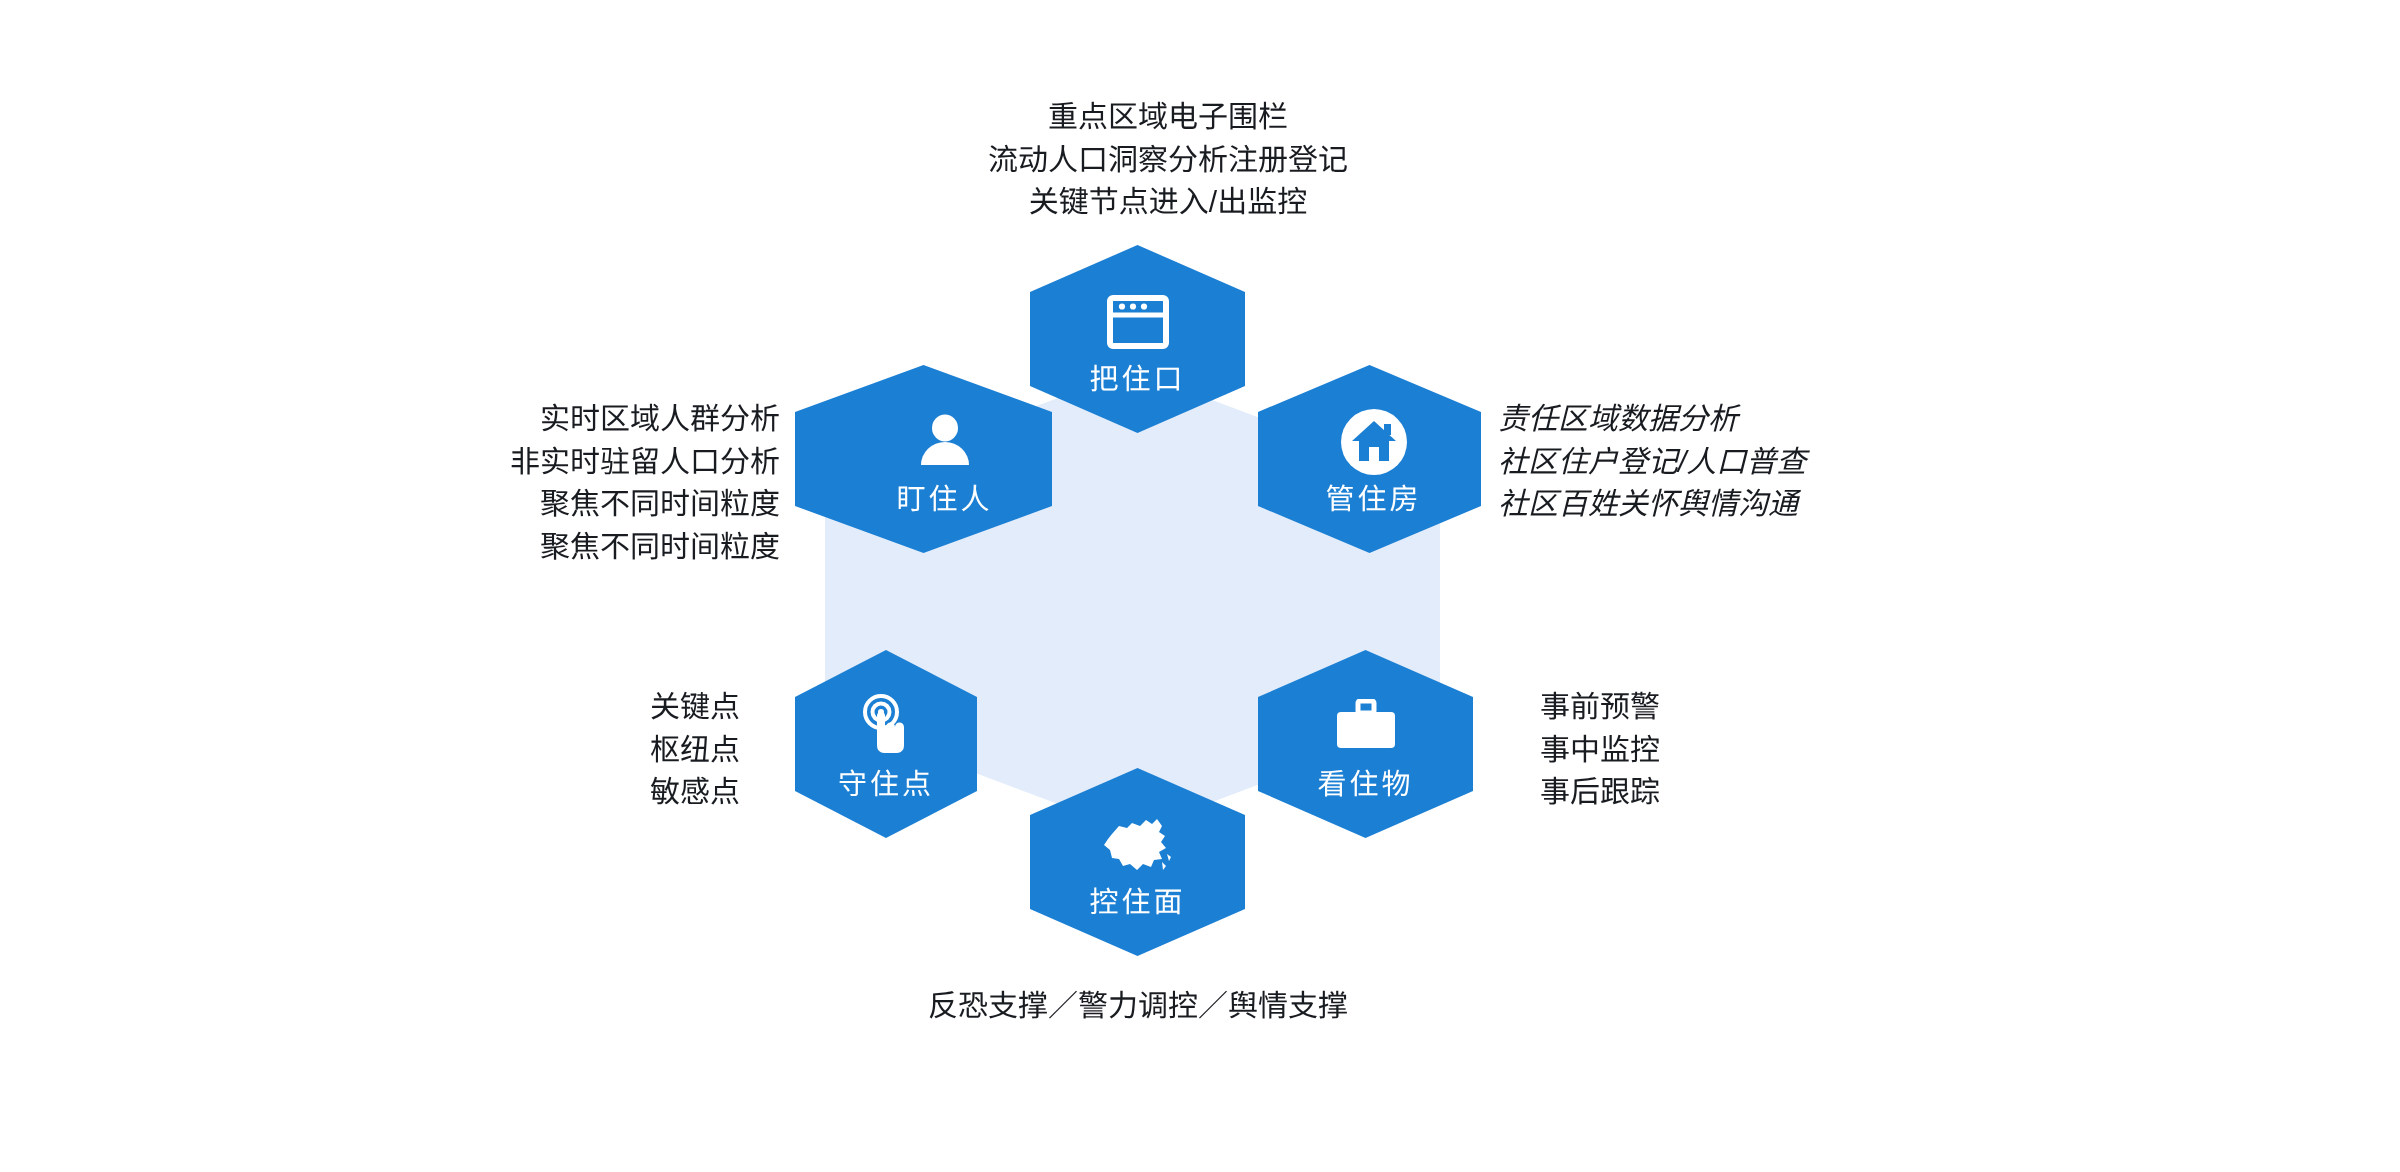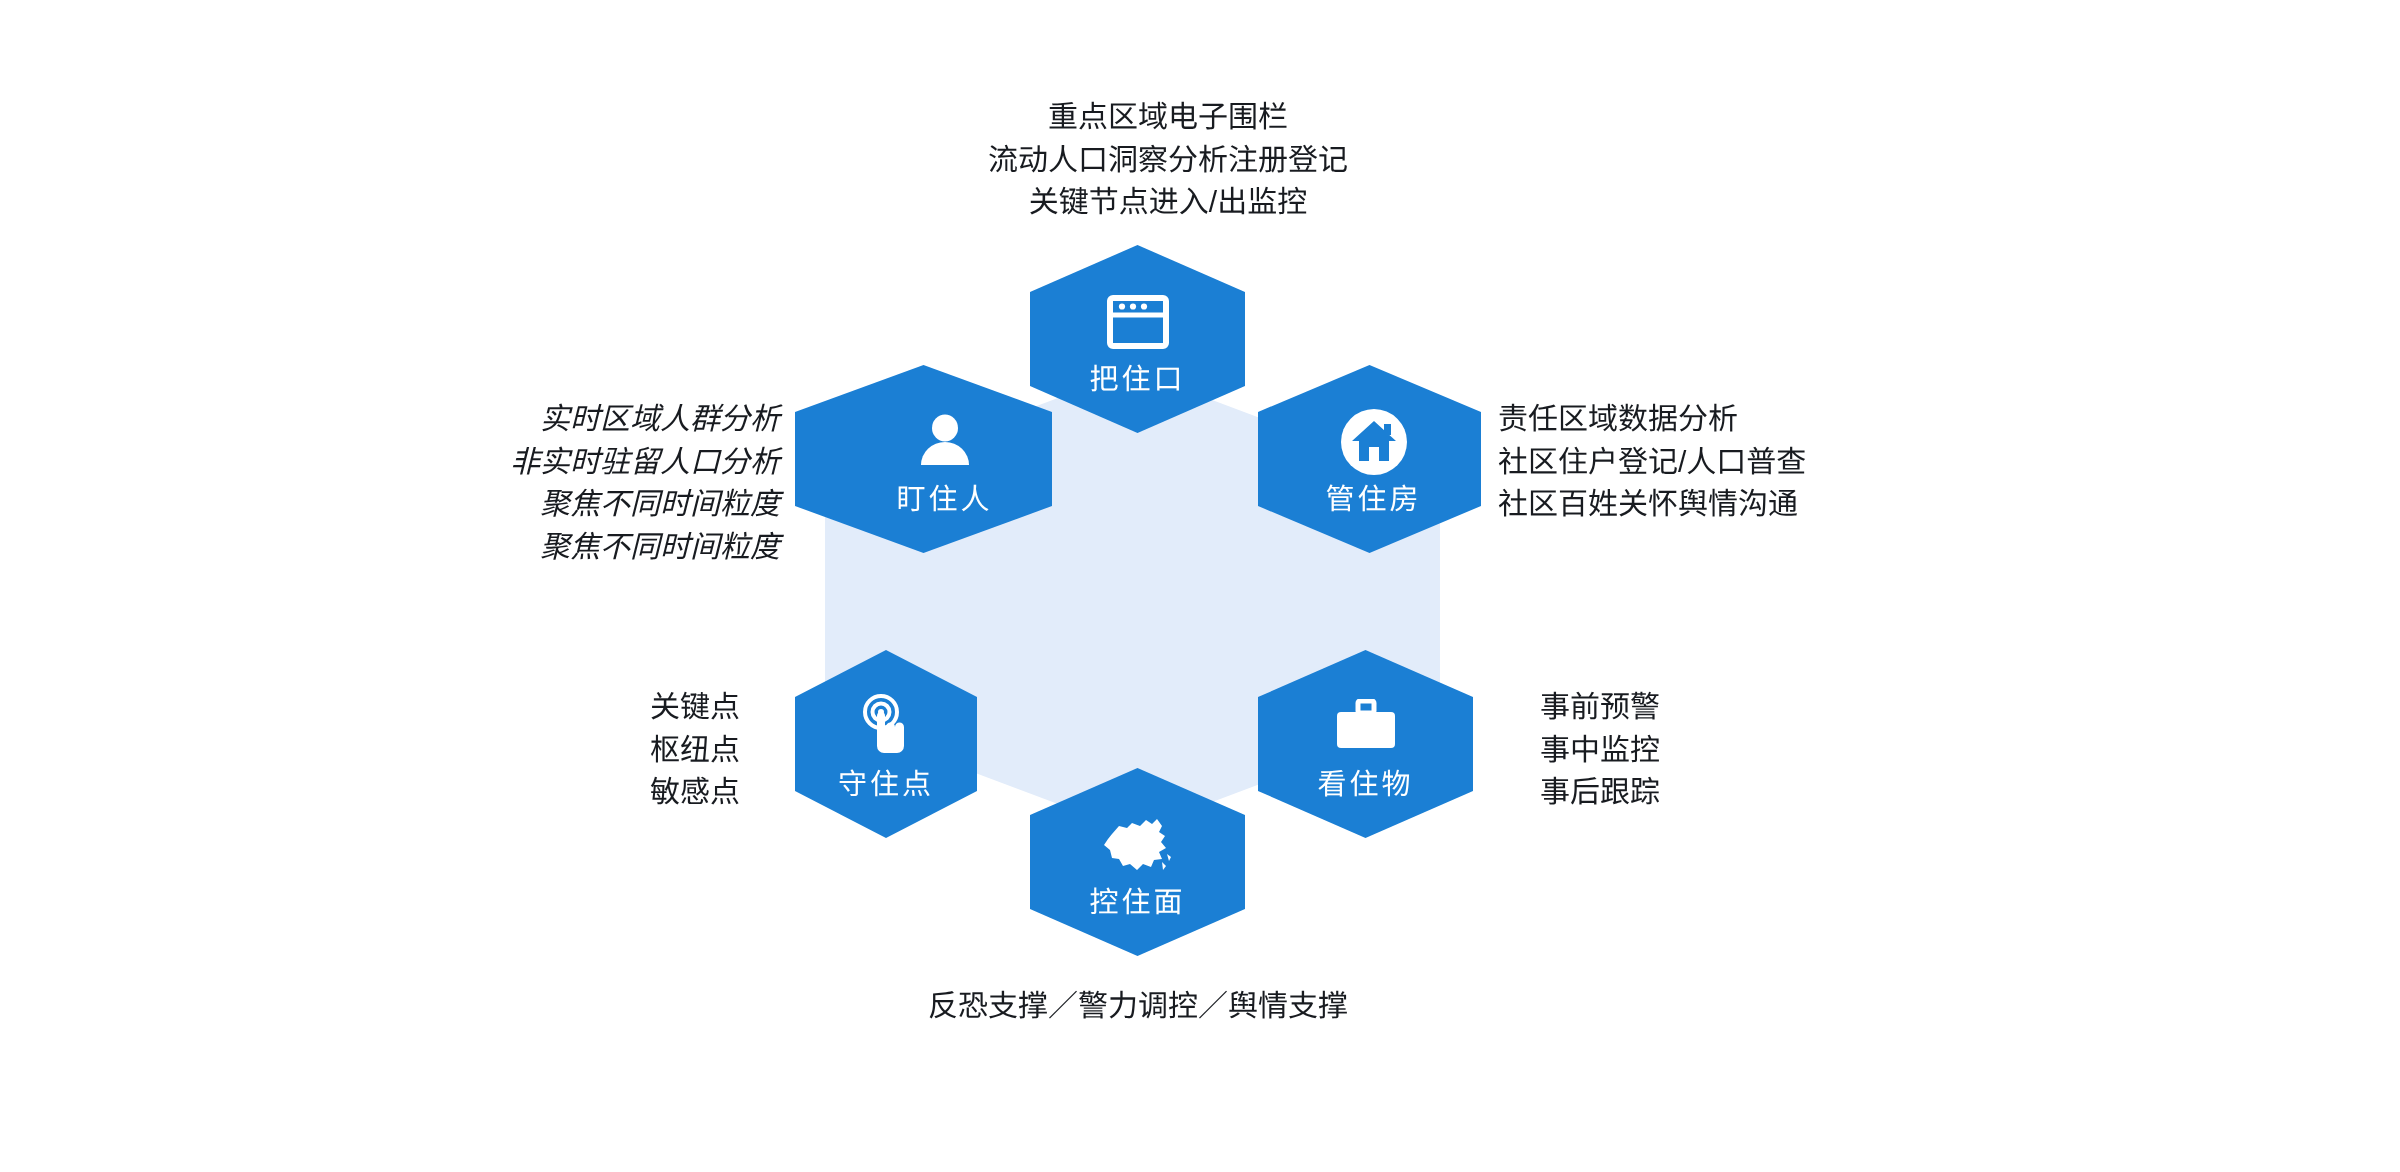--- a/index.html
+++ b/index.html
@@ -147,28 +147,28 @@
     </span>
     <span class="hex-label">控住面</span>
   </div>
 
   <div class="note align-center" style="left:868px; top:96px; width:600px;">
     <span class="line">重点区域电子围栏</span>
     <span class="line">流动人口洞察分析注册登记</span>
     <span class="line">关键节点进入/出监控</span>
   </div>
 
-  <div class="note align-right" style="left:300px; top:398px; width:480px;font-style:italic;">
+  <div class="note align-right" style="left:300px; top:398px; width:480px;">
     <span class="line">实时区域人群分析</span>
     <span class="line">非实时驻留人口分析</span>
     <span class="line">聚焦不同时间粒度</span>
     <span class="line">聚焦不同时间粒度</span>
   </div>
 
-  <div class="note align-left" style="left:1498px; top:398px; width:560px;">
+  <div class="note align-left" style="left:1498px; top:398px; width:560px;font-style:italic;">
     <span class="line">责任区域数据分析</span>
     <span class="line">社区住户登记/人口普查</span>
     <span class="line">社区百姓关怀舆情沟通</span>
   </div>
 
   <div class="note align-right" style="left:440px; top:686px; width:300px;">
     <span class="line">关键点</span>
     <span class="line">枢纽点</span>
     <span class="line">敏感点</span>
   </div>

